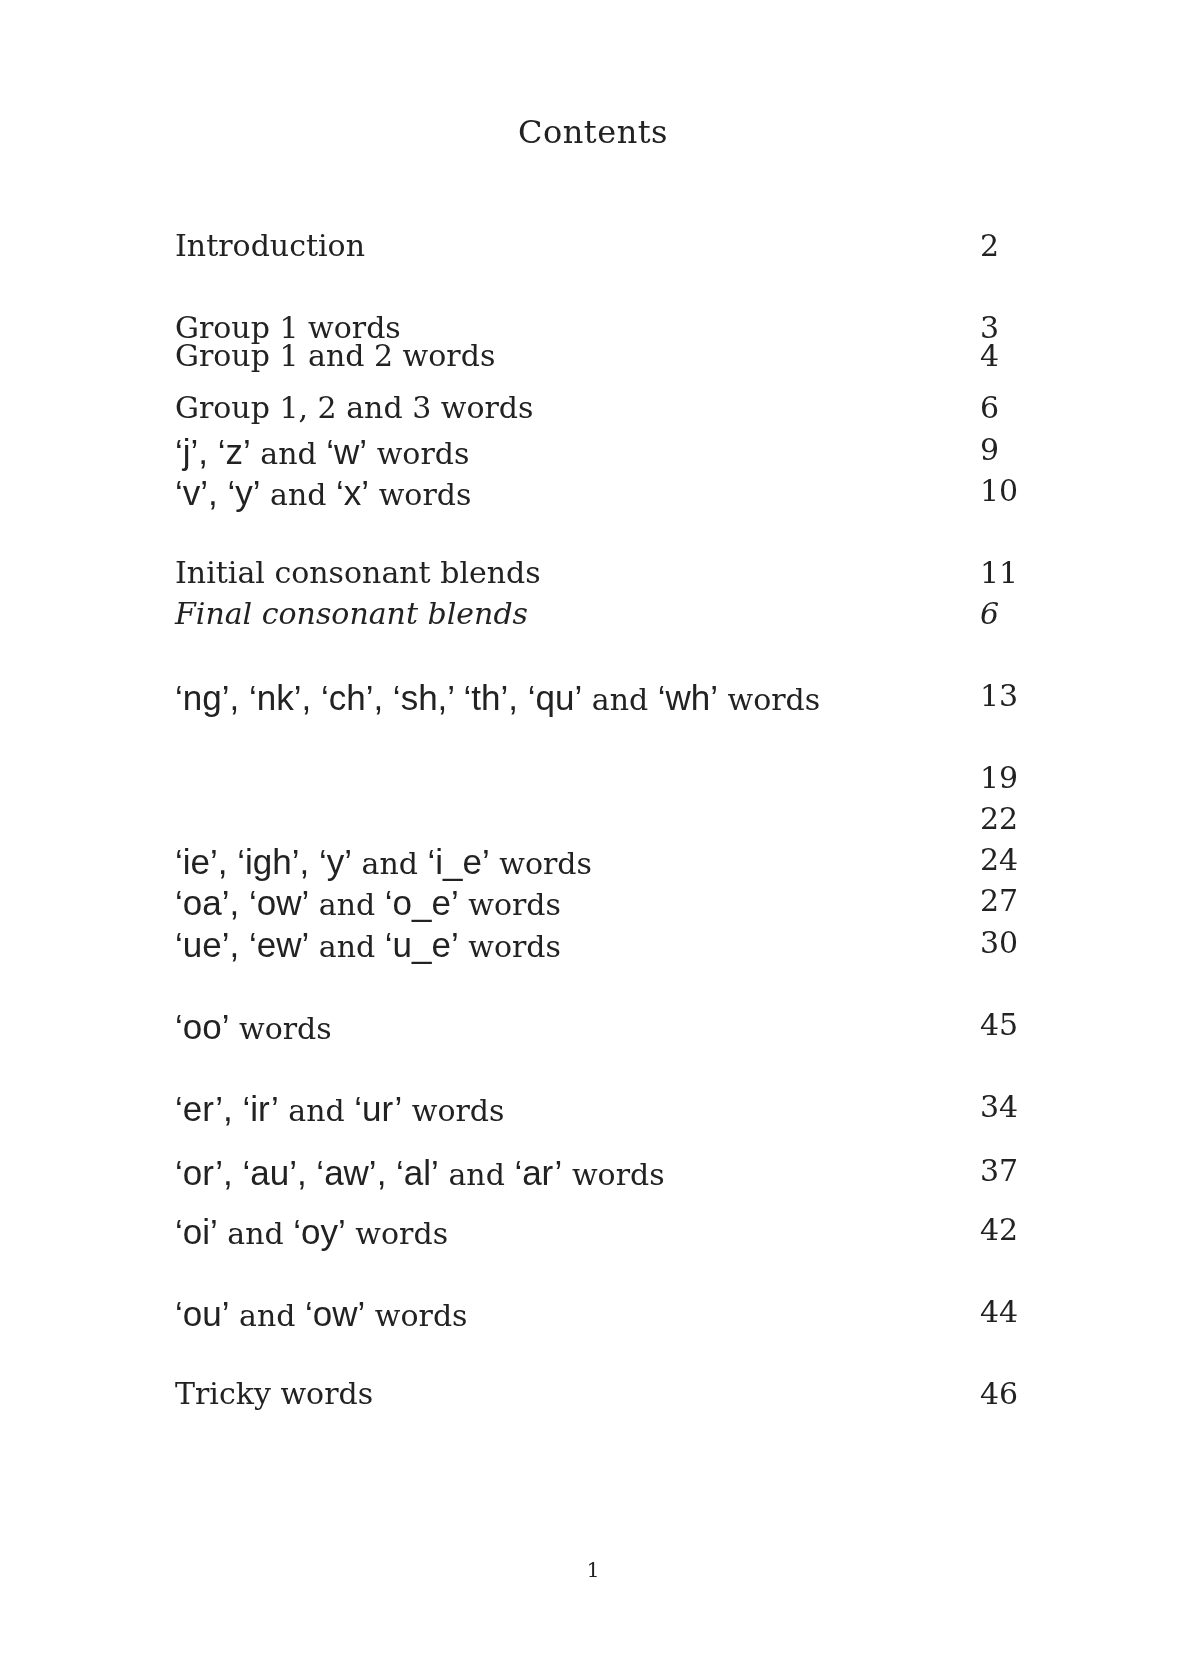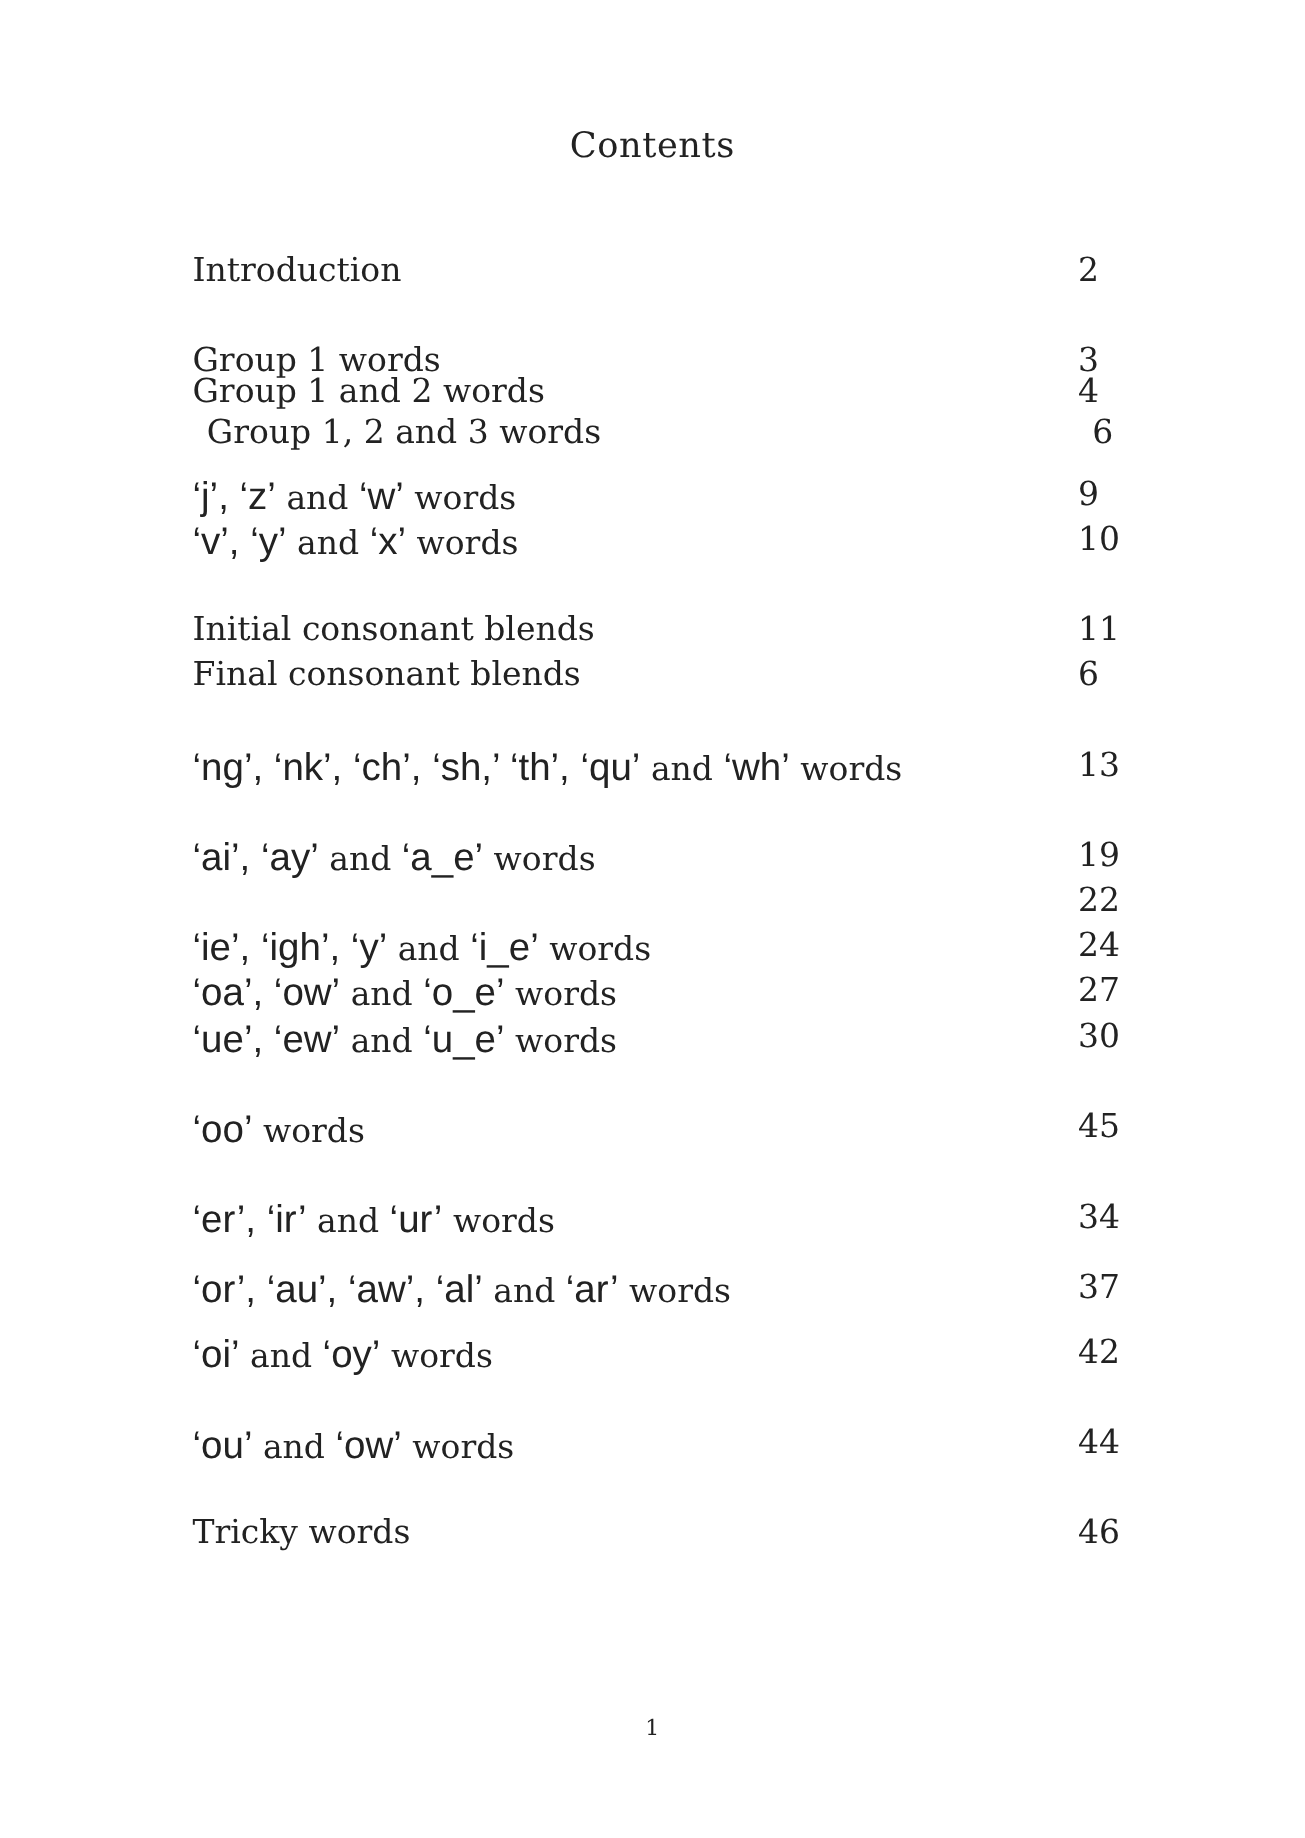--- a/index.html
+++ b/index.html
@@ -26,46 +26,45 @@
       <div class="page">2</div>
     </div>
     <div class="row" style="top: 82px;">
       <div class="label"><span>Group 1 words</span></div>
       <div class="page">3</div>
     </div>
     <div class="row" style="top: 110px;">
       <div class="label"><span>Group 1 and 2 words</span></div>
       <div class="page">4</div>
     </div>
-    <div class="row" style="top: 148px; margin-left: 13px;">
+    <div class="row" style="top: 162px;">
       <div class="label"><span>Group 1, 2 and 3 words</span></div>
       <div class="page">6</div>
     </div>
     <div class="row" style="top: 204px;">
       <div class="label"><span class="s">‘j’, ‘z’</span><span> and </span><span class="s">‘w’</span><span> words</span></div>
       <div class="page">9</div>
     </div>
     <div class="row" style="top: 245px;">
       <div class="label"><span class="s">‘v’, ‘y’</span><span> and </span><span class="s">‘x’</span><span> words</span></div>
       <div class="page">10</div>
     </div>
     <div class="row" style="top: 327px;">
       <div class="label"><span>Initial consonant blends</span></div>
       <div class="page">11</div>
     </div>
-    <div class="row" style="top: 368px;">
+    <div class="row" style="top: 368px; font-style: italic;">
       <div class="label"><span>Final consonant blends</span></div>
       <div class="page">6</div>
     </div>
     <div class="row" style="top: 450px;">
       <div class="label"><span class="s">‘ng’, ‘nk’, ‘ch’, ‘sh,’ ‘th’, ‘qu’</span><span> and </span><span class="s">‘wh’</span><span> words</span></div>
       <div class="page">13</div>
     </div>
     <div class="row" style="top: 532px;">
-      <div class="label"><span class="s">‘ai’, ‘ay’</span><span> and </span><span class="s">‘a_e’</span><span> words</span></div>
       <div class="page">19</div>
     </div>
     <div class="row" style="top: 573px;">
       <div class="page">22</div>
     </div>
     <div class="row" style="top: 614px;">
       <div class="label"><span class="s">‘ie’, ‘igh’, ‘y’</span><span> and </span><span class="s">‘i_e’</span><span> words</span></div>
       <div class="page">24</div>
     </div>
     <div class="row" style="top: 655px;">

